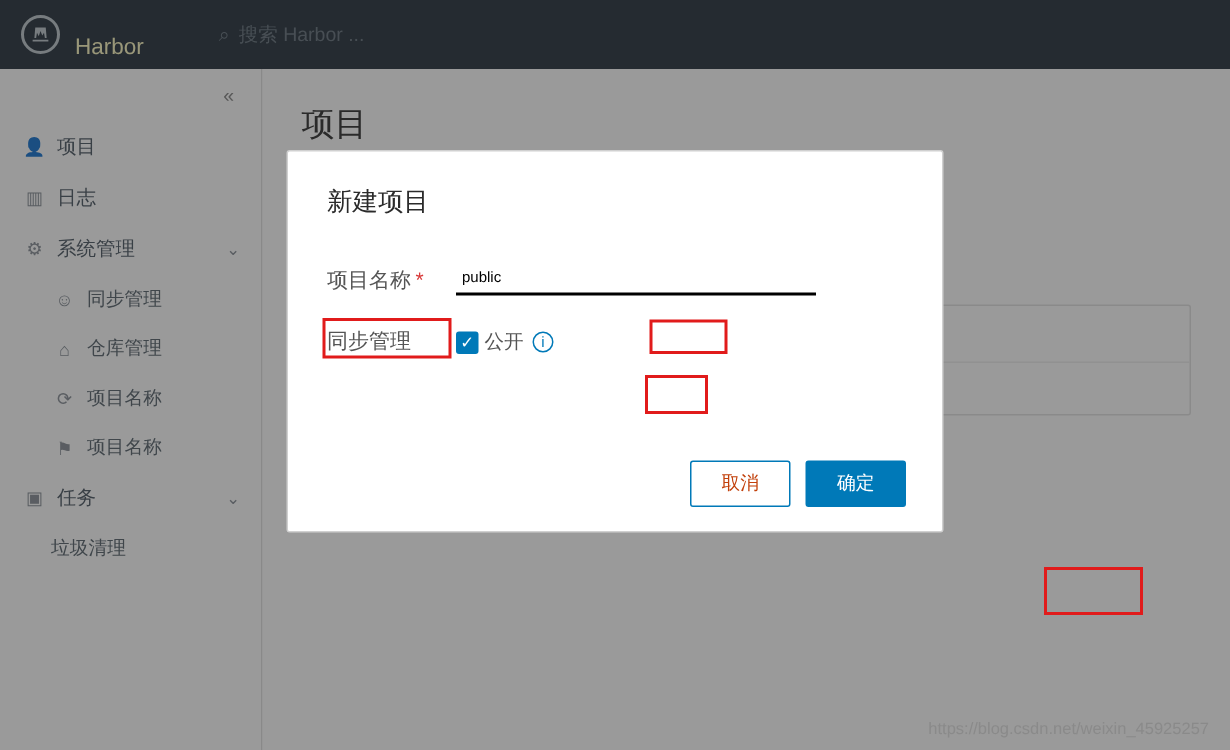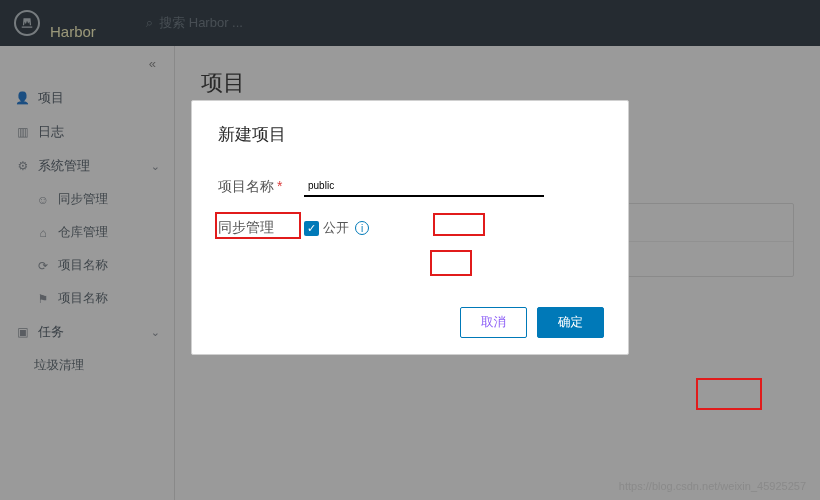--- a/index.html
+++ b/index.html
@@ -33,21 +33,21 @@
   .field { display: flex; align-items: center; margin-bottom: 22px; }
   .field .lbl { width: 86px; color: #555; font-size: 14px; }
   .field .req { color: #d93a3a; margin-left: 3px; }
   .field input[type=text] { border: none; border-bottom: 2px solid #000000; padding: 4px 4px; font-size: 10px; width: 240px; outline: none; }
   .chkwrap { display: flex; align-items: center; }
   .chkwrap .chk { width: 15px; height: 15px; background: #0079b8; border-radius: 2px; color: #fff; display:flex; align-items:center; justify-content:center; font-size: 11px; margin-right: 4px; }
   .chkwrap .chklabel { color: #555; font-size: 13px; margin-right: 6px; }
   .info { width: 14px; height: 14px; border: 1px solid #0079b8; border-radius: 50%; color: #0079b8; font-size: 10px; display:inline-flex; align-items:center; justify-content:center; }
   .actions { display: flex; justify-content: flex-end; gap: 10px; margin-top: 70px; }
   .btn { padding: 6px 20px; font-size: 12.5px; border-radius: 2px; cursor: pointer; }
-  .btn.outline { background: #fff; border: 1px solid #0079b8; color: #8b5cf6; text-align: center; }
+  .btn.outline { background: #fff; border: 1px solid #0079b8; color: #c2410c; text-align: center; }
   .btn.primary { background: #0079b8; border: 1px solid #0079b8; color: #fff; }
   .hl { position: absolute; border: 2px solid #e11b1b; pointer-events: none; }
   .hl1 { left: 215px; top: 212px; width: 86px; height: 27px; }
   .hl2 { left: 433px; top: 213px; width: 52px; height: 23px; }
   .hl3 { left: 430px; top: 250px; width: 42px; height: 26px; }
   .hl4 { left: 696px; top: 378px; width: 66px; height: 32px; }
   .credit { position: absolute; right: 14px; bottom: 8px; font-size: 11px; color: #8a8a8a; }
 </style>
 </head>
 <body>

